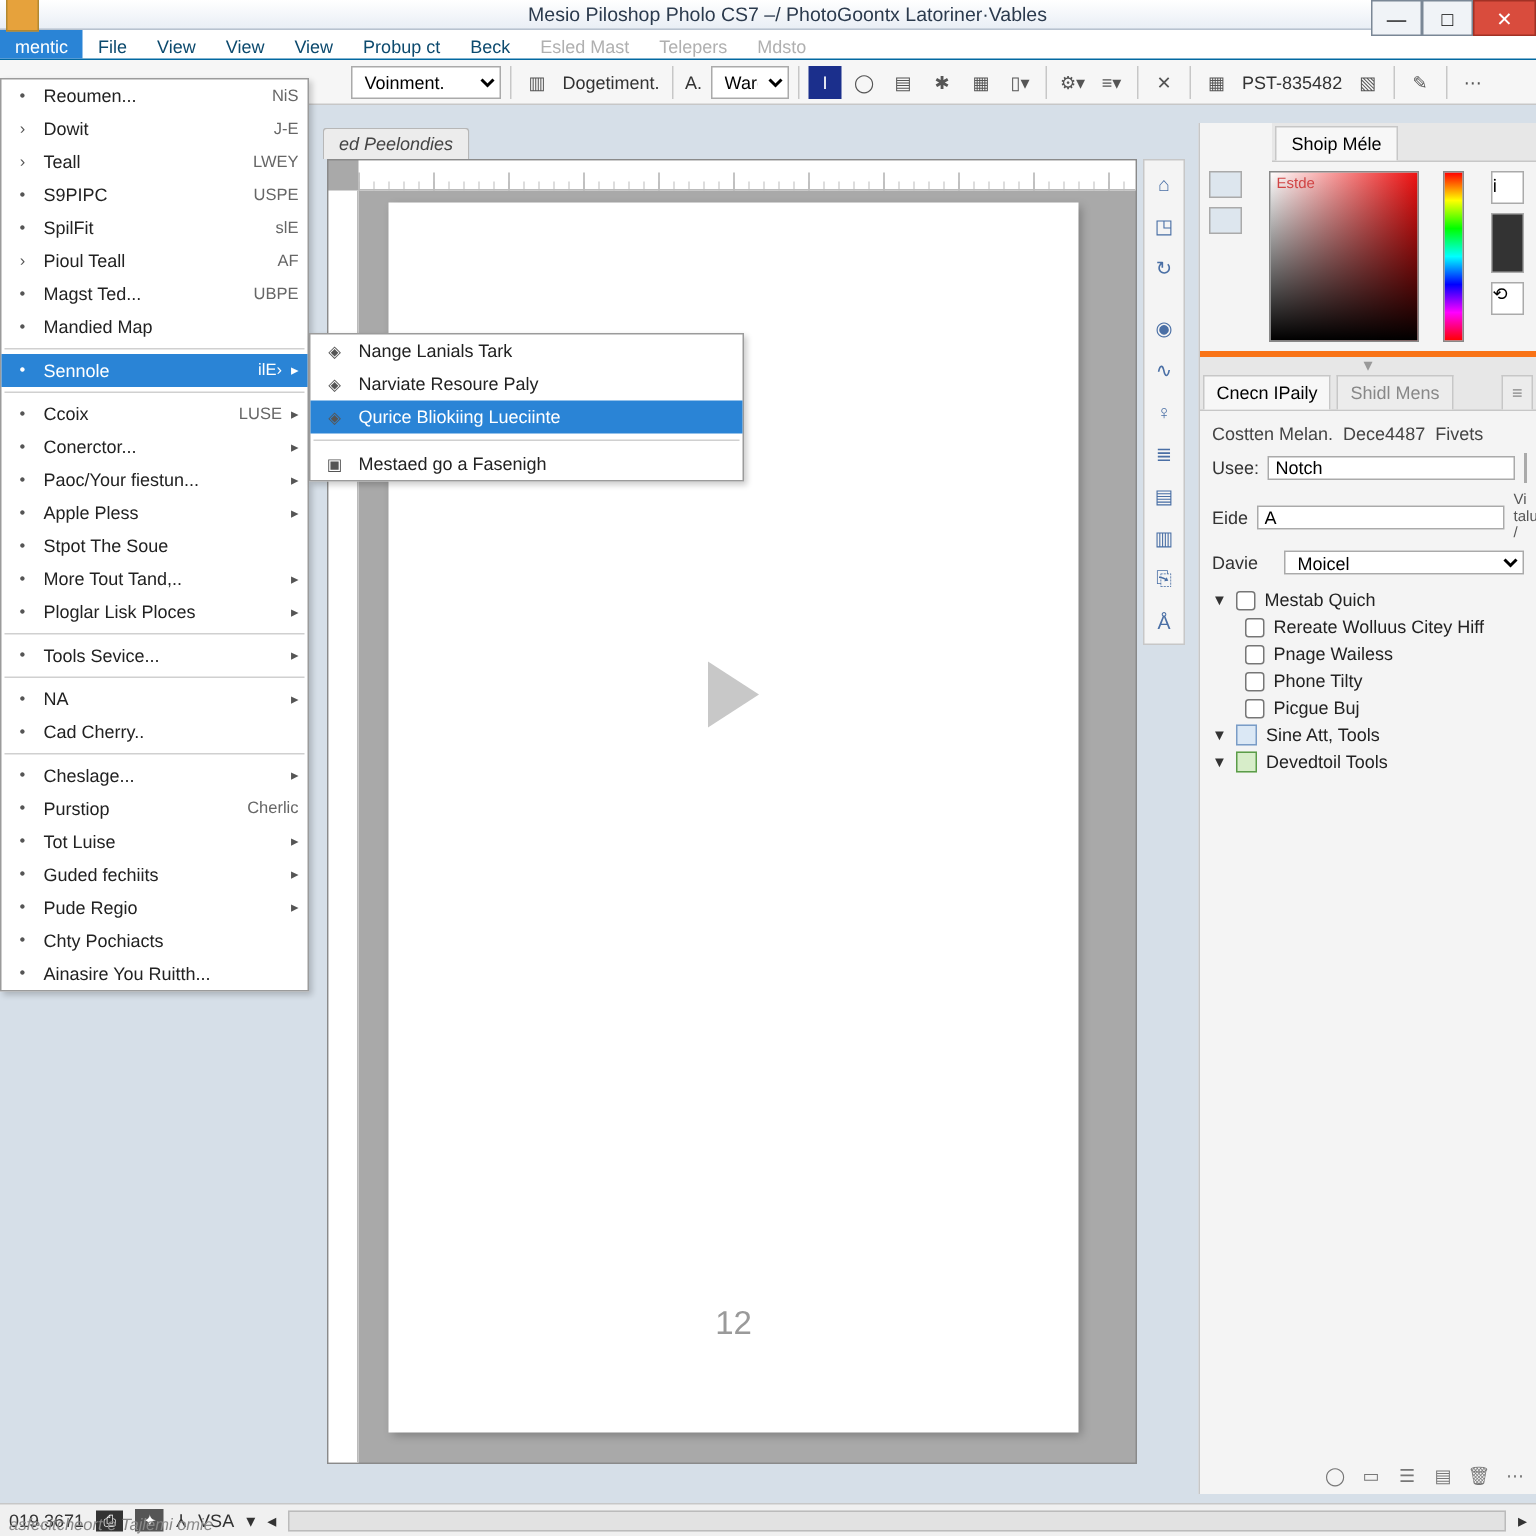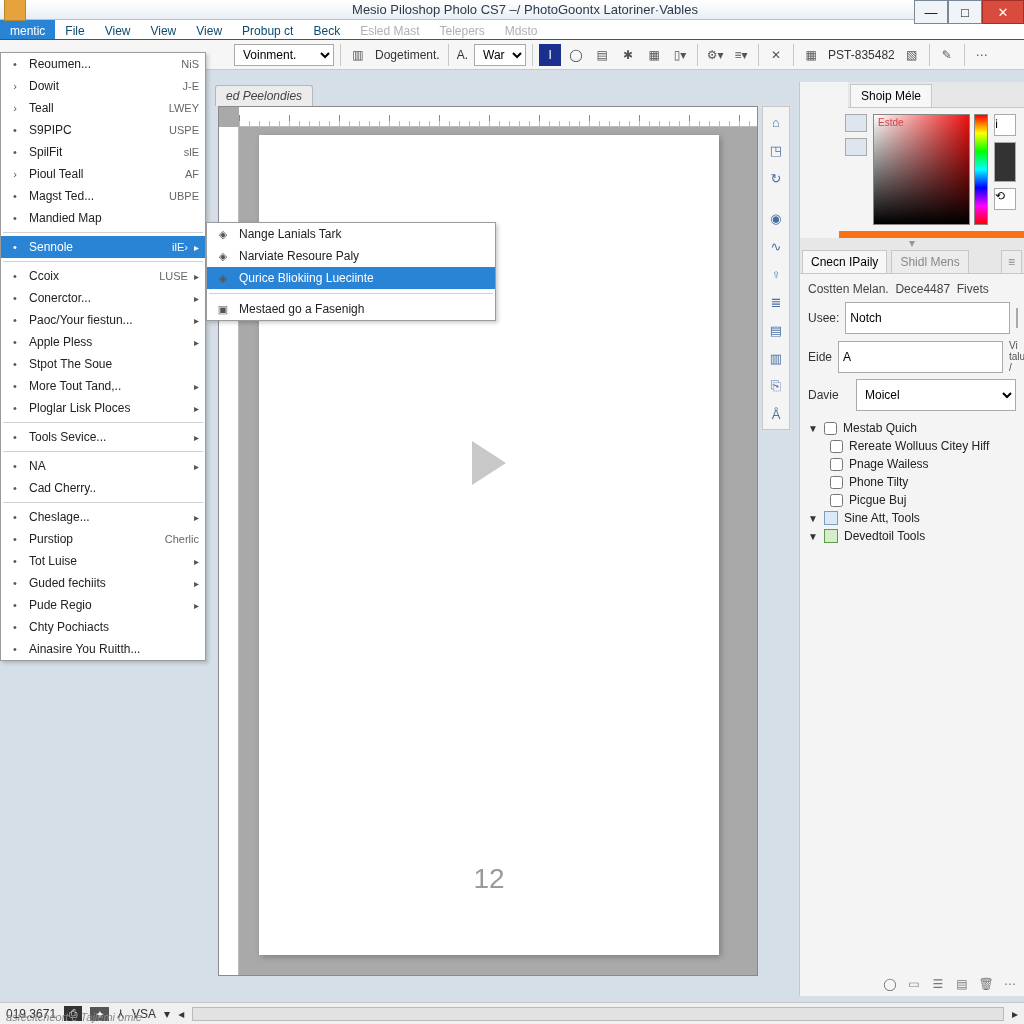--- a/index.html
+++ b/index.html
@@ -36,40 +36,40 @@
   .submenu .row.hl { background:#2a84d6; }
   .submenu .row.hl .txt { color:#fff; }
   .submenu .divider { height:1px; background:#d0d0d0; margin:4px 2px; }
   .tabstrip { position:absolute; top:82px; left:215px; height:24px; display:flex; align-items:flex-end;}
   .tabstrip .tab { background:#ececec; border:1px solid #b7b7b7; border-bottom:none; padding:3px 10px; border-radius:3px 3px 0 0; color:#444;font-style:italic;}
   .canvas-zone { position:absolute; top:106px; left:218px; width:540px; height:870px; background:#a9a9a9; border:1px solid #8a8a8a; }
   .ruler-h { position:absolute; top:0; left:20px; right:0; height:20px; background:#fff; border-bottom:1px solid #bbb; background-image: repeating-linear-gradient(to right, #bbb 0 1px, transparent 1px 10px), repeating-linear-gradient(to right, #888 0 1px, transparent 1px 50px); background-position: 0 14px, 0 8px; background-size: 10px 6px, 50px 12px; background-repeat: repeat-x; }
   .ruler-v { position:absolute; top:20px; left:0; width:20px; bottom:0; background:#fff; border-right:1px solid #bbb;}
   .page { position:absolute; top:28px; left:40px; width:460px; height:820px; background:#fff; box-shadow: 2px 2px 6px rgba(0,0,0,.25);}
   .page .play { position:absolute; left:50%; top:40%; transform:translate(-50%,-50%); width:0; height:0; border-left:34px solid #c8c8c8; border-top:22px solid transparent; border-bottom:22px solid transparent;}
-  .page .num { position:absolute; left:50%; bottom:60px; transform:translateX(-50%); color:#9a9a9a; font-size:28px;}
+  .page .num { position:absolute; left:50%; bottom:60px; transform:translateX(-50%); color:#9a9a9a; font-size:22px;}
   .vtoolstrip { position:absolute; top:106px; left:762px; width:28px; background:#f4f4f4; border:1px solid #c7c7c7; display:flex; flex-direction:column; align-items:center; padding:4px 0; gap:6px;}
   .vtoolstrip .vbtn { width:22px; height:22px; border:1px solid transparent; display:flex; align-items:center; justify-content:center; color:#4a6fa5; font-size:13px;}
   .rightpane { position:absolute; top:82px; right:0; width:225px; bottom:28px; background:#f4f4f4; border-left:1px solid #c7c7c7; display:flex; flex-direction:column;}
   .rp-tabs { display:flex; background:#e7e7e7; border-bottom:1px solid #c7c7c7;margin-left:48px;}
   .rp-tabs .t { padding:4px 10px; border:1px solid #c7c7c7; border-bottom:none; background:#f7f7f7; margin:2px 2px 0 2px; }
-  .swatch-zone { height:130px; display:flex; padding:6px; gap:4px; border-bottom:7px solid #f97316;margin-left:39px;}
+  .swatch-zone { height:130px; display:flex; padding:6px; gap:16px; border-bottom:4px solid #f97316;}
   .swatch-zone .mini { width:24px; display:flex; flex-direction:column; gap:6px;}
   .swatch-zone .mini .m { width:22px; height:18px; border:1px solid #aaa; background:#dde6ee;}
   .swatch-zone .picker { flex:1; position:relative; border:1px solid #888; background: linear-gradient(to bottom, rgba(0,0,0,0), #000), linear-gradient(to right, #fff, #e11);}
   .swatch-zone .huebar { width:14px; border:1px solid #888; background: linear-gradient(#f00,#ff0,#0f0,#0ff,#00f,#f0f,#f00);}
   .swatch-zone .side { width:26px; display:flex; flex-direction:column; align-items:center; gap:6px;}
   .swatch-zone .side .s { width:22px; height:22px; border:1px solid #aaa; background:#fff;}
   .rp-tabs2 { display:flex; background:#e7e7e7; border-bottom:1px solid #c7c7c7;}
   .rp-tabs2 .t { padding:4px 8px; border:1px solid #c7c7c7; border-bottom:none; background:#f7f7f7; margin:2px 2px 0 2px;}
   .rp-tabs2 .t.dim{ background:#ececec; color:#888;}
   .formzone { padding:6px 8px; display:flex; flex-direction:column; gap:6px;}
   .formzone .line { display:flex; align-items:center; gap:6px;}
   .formzone .line .lab { width:42px; color:#333;}
-  .formzone .line input[type=text], .formzone .line select { flex:1; height:32px; border:1px solid #aaa; padding:0 4px; background:#fff;}
+  .formzone .line input[type=text], .formzone .line select { flex:1; height:16px; border:1px solid #aaa; padding:0 4px; background:#fff;}
   .formzone .spin { width:46px; height:20px; border:1px solid #aaa; background:#fff;}
   .formzone .hdrline { color:#444; margin-top:2px;}
   .tree { padding:4px 8px; display:flex; flex-direction:column; gap:4px;}
   .tree .node { display:flex; align-items:center; gap:6px; color:#222;}
   .tree .node .tw { width:10px; color:#333; font-size:10px;}
   .tree .node input[type=checkbox]{ width:13px; height:13px;}
   .tree .node.indent { padding-left:22px;}
   .tree .node .ic { width:14px; height:14px; border:1px solid #7a9cc6; background:#dbe8f5; display:inline-block;}
   .tree .node .ic.green { border-color:#5b9c49; background:#d7edc9;}
   .statusbar { position:absolute; bottom:0; left:0; right:0; height:22px; background:#f0f0f0; border-top:1px solid #c7c7c7; display:flex; align-items:center; padding:0 6px; gap:8px; color:#333;}

